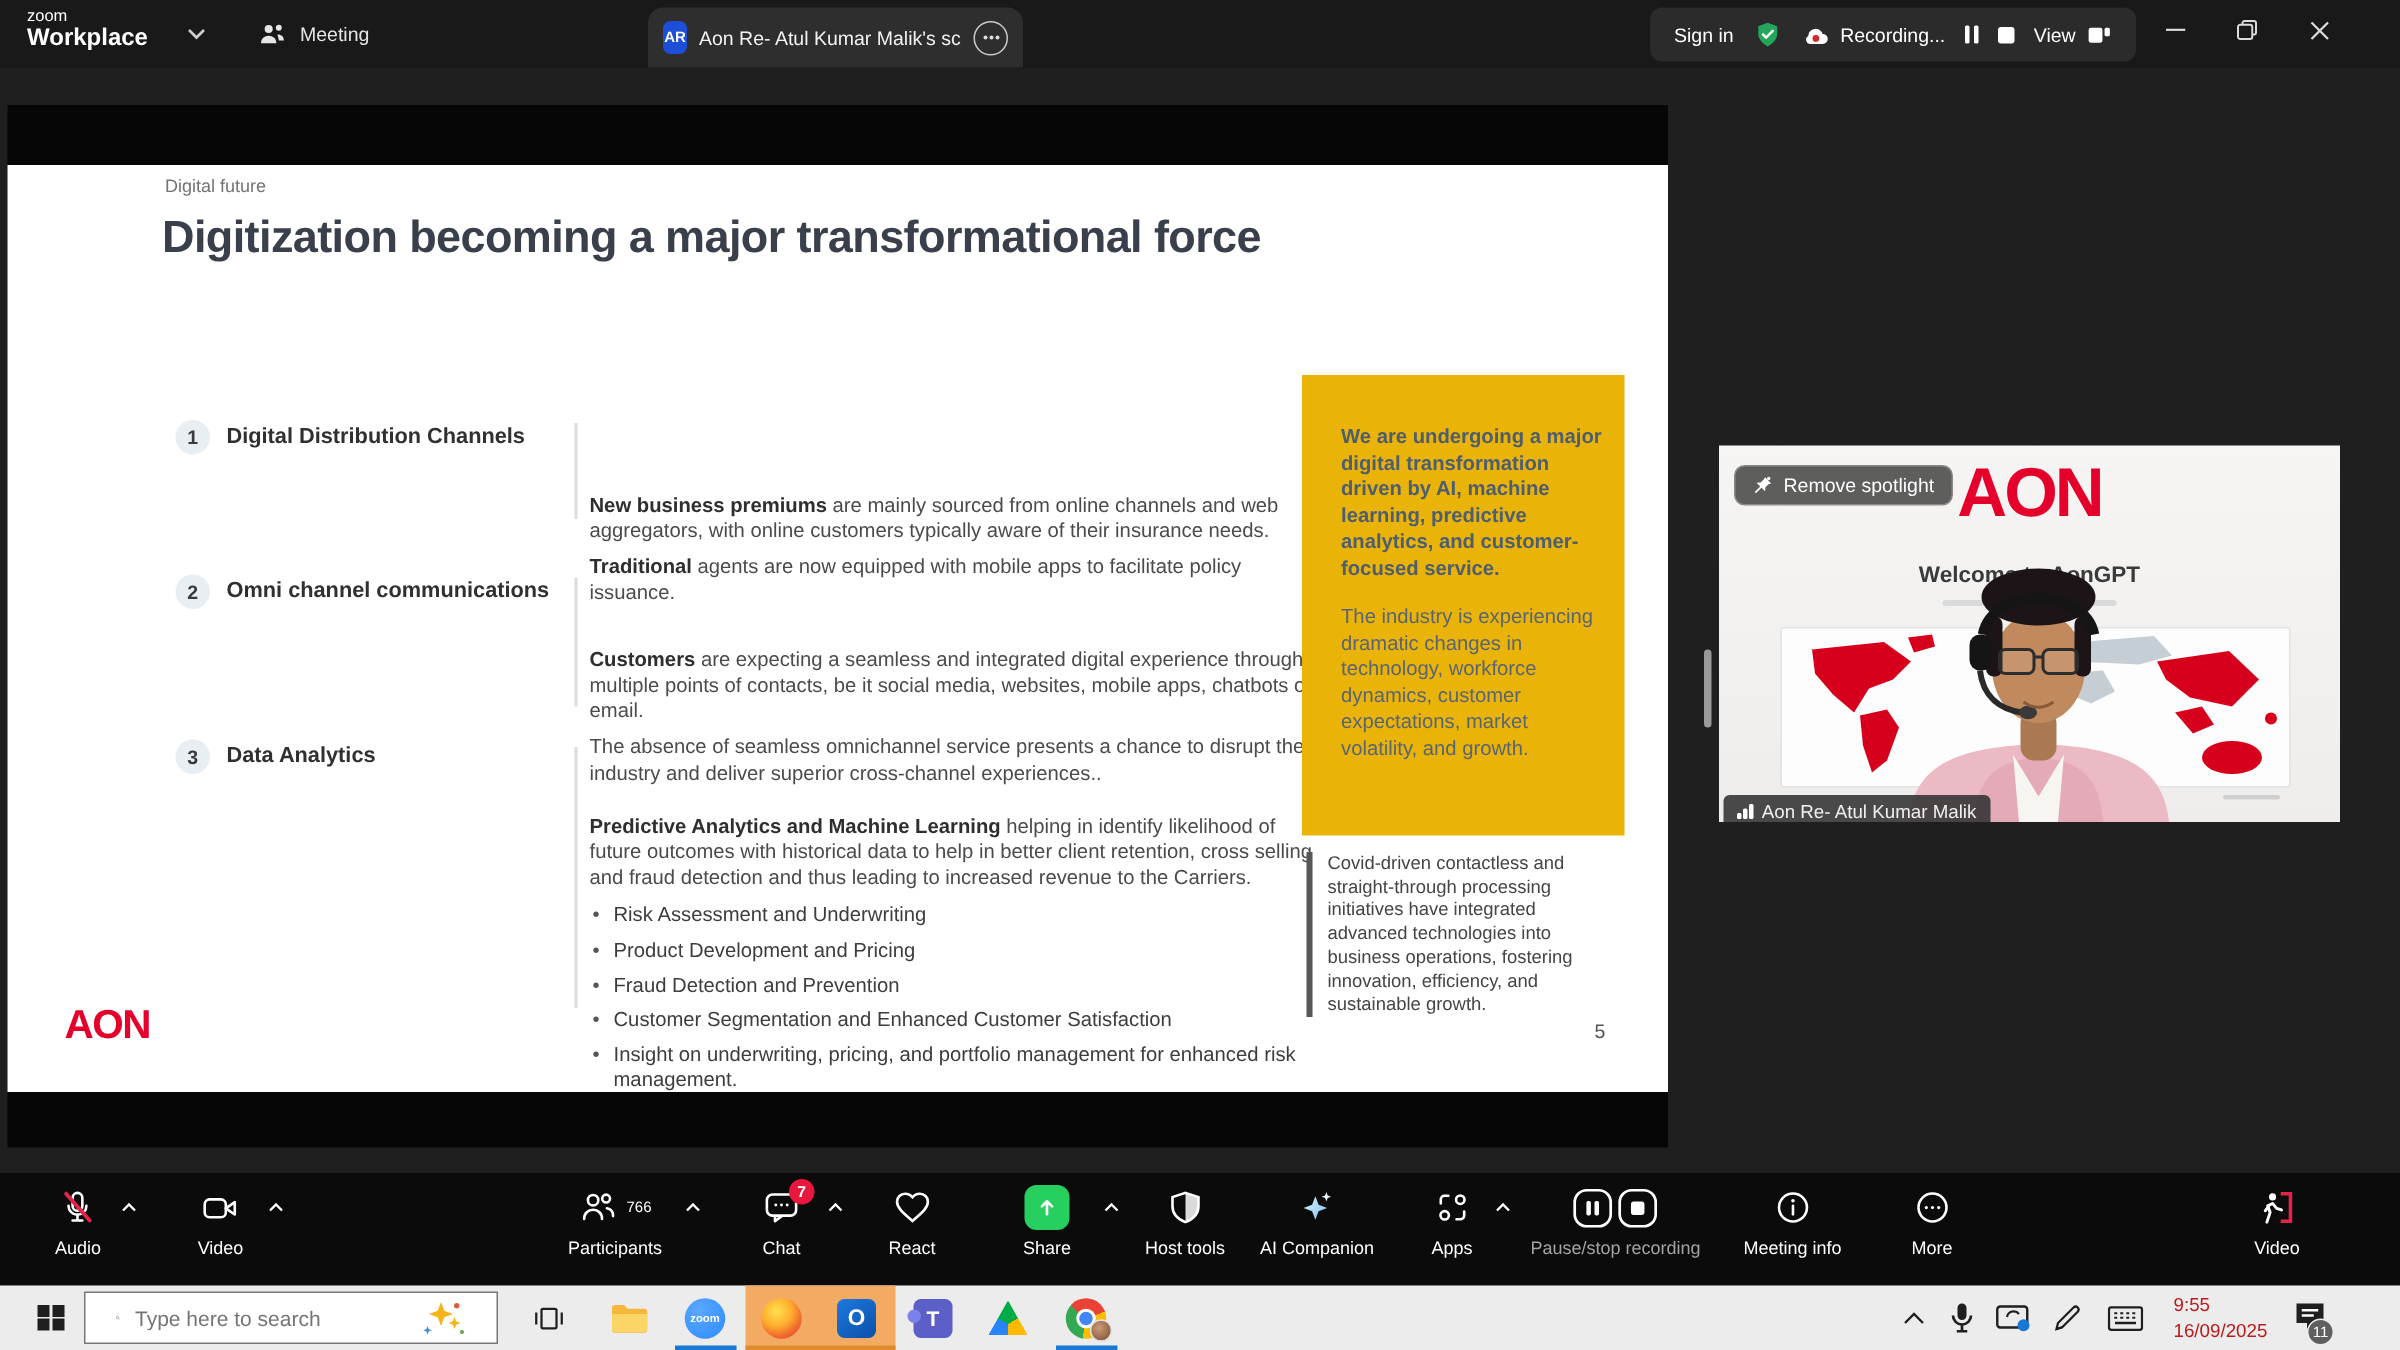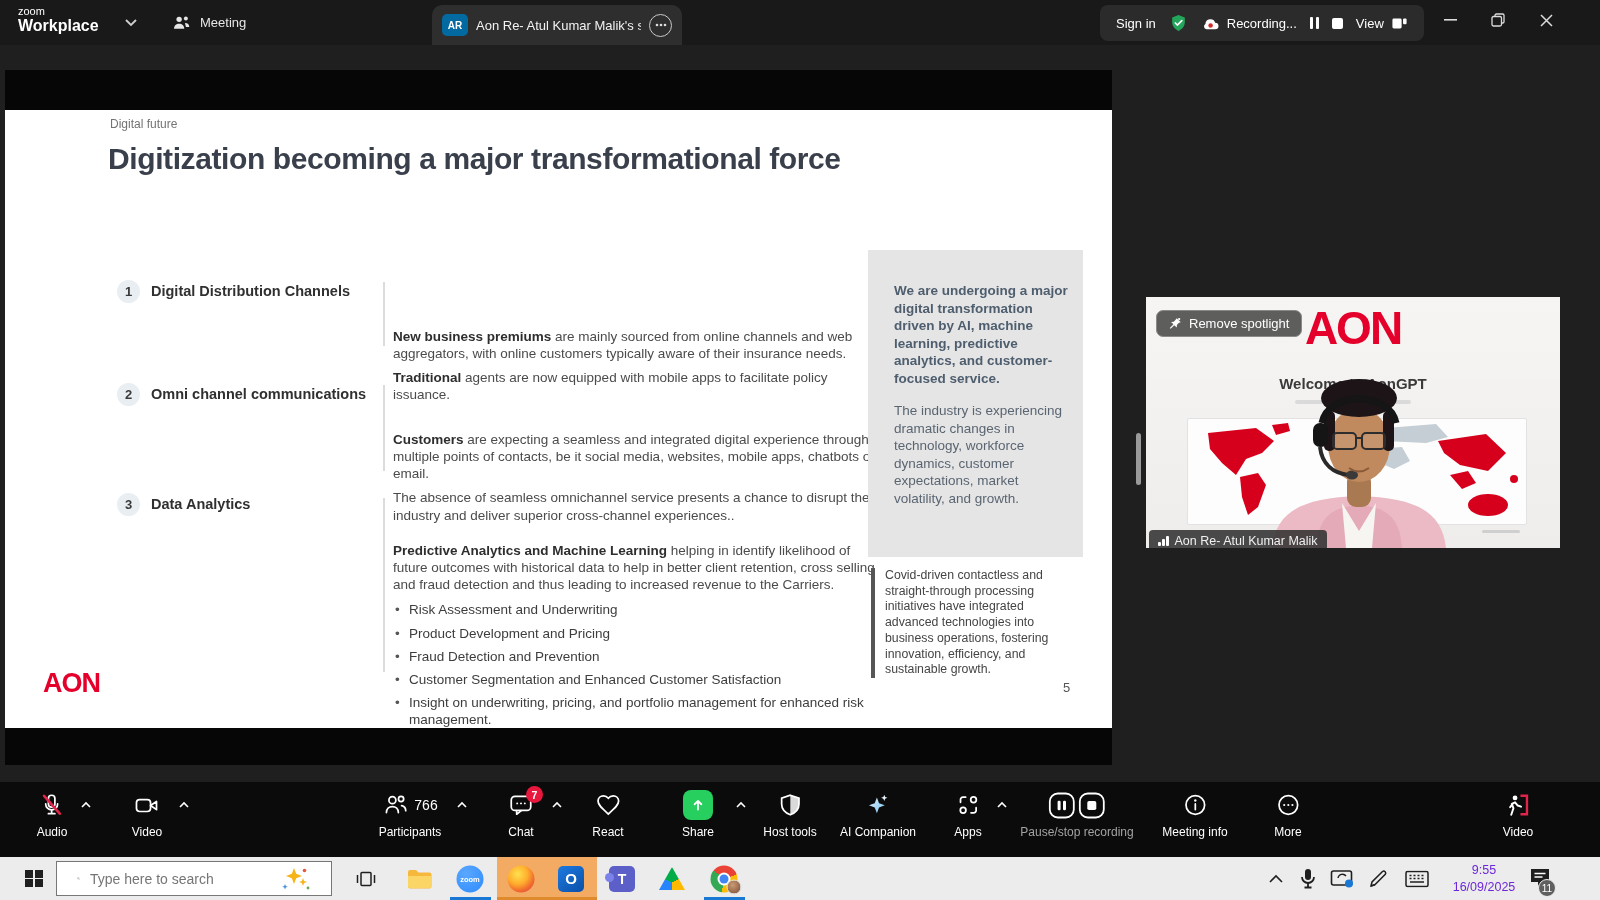--- a/index.html
+++ b/index.html
@@ -10,21 +10,21 @@
     -webkit-font-smoothing:antialiased;
   }
   
   .titlebar { position:absolute; top:0; left:0; width:1600px; height:45px; background:#191919; }
   .brand { position:absolute; left:18px; top:5px; color:#fff; cursor:default; }
   .brand .z { font-size:11px; line-height:12px; }
   .brand .w { font-size:16px; font-weight:bold; line-height:18px; }
   .brand-chevron { position:absolute; left:124px; top:18px; }
   .tab-meeting { position:absolute; left:172px; top:0; height:45px; display:flex; align-items:center; gap:9px; color:#e6e6e6; font-size:13px; }
   .tab-active { position:absolute; left:432px; top:5px; width:250px; height:40px; background:#2e2e2e; border-radius:10px 10px 0 0; display:flex; align-items:center; gap:8px; padding:0 10px; }
-  .tab-avatar { width:26px; height:22px; border-radius:5px; background:#0369a1; color:#fff; font-size:10px; font-weight:bold; display:flex; align-items:center; justify-content:center; flex:0 0 auto; }
+  .tab-avatar { width:16px; height:22px; border-radius:5px; background:#1d4ed8; color:#fff; font-size:10px; font-weight:bold; display:flex; align-items:center; justify-content:center; flex:0 0 auto; }
   .tab-label { color:#f2f2f2; font-size:13px; white-space:nowrap; overflow:hidden; width:176px; }
   .tab-more { width:23px; height:23px; border-radius:50%; border:1.5px solid #c9c9c9; display:flex; align-items:center; justify-content:center; flex:0 0 auto; }
   .controls-pill { position:absolute; left:1100px; top:5px; height:36px; background:#2b2b2b; border-radius:8px; display:flex; align-items:center; padding:0 16px; gap:13px; color:#fff; font-size:13px; }
   .pause-glyph { display:flex; gap:3px; }
   .pause-glyph i { display:block; width:3px; height:12px; background:#fff; border-radius:1px; }
   .stop-glyph { width:11px; height:11px; background:#fff; border-radius:2px; }
   .winbtn { position:absolute; top:0; width:48px; height:40px; display:flex; align-items:center; justify-content:center; }
   
   .main { position:absolute; top:45px; left:0; width:1600px; height:737px; background:#1f1f1f; }
   .shared { position:absolute; left:5px; top:25px; width:1107px; height:695px; background:#060606; }
@@ -33,21 +33,21 @@
   .slide-title { position:absolute; left:103px; top:32px; font-size:30px; font-weight:bold; color:#3a404b; letter-spacing:-0.4px; }
   .numcircle { position:absolute; width:23px; height:23px; border-radius:50%; background:#e9eef3; color:#3a3a3a; font-size:13px; font-weight:bold; display:flex; align-items:center; justify-content:center; }
   .rowlabel { position:absolute; font-size:14.5px; font-weight:bold; color:#303030; }
   .vdiv { position:absolute; width:2px; background:#dcdcdc; left:378px; }
   .rowtext { position:absolute; left:388px; width:492px; font-size:13.5px; line-height:1.27; color:#4b4b4b;margin-top:48px; }
   .rowtext p { margin:0 0 7px 0; }
   .rowtext .b { font-weight:bold; color:#2e2e2e; }
   .bullets { margin:8px 0 0 0; padding:0; list-style:none; color:#3d3d3d; }
   .bullets li { position:relative; padding-left:16px; margin:6px 0; }
   .bullets li::before { content:"•"; position:absolute; left:2px; color:#555; }
-  .quotebox { position:absolute; left:863px; top:140px; width:215px; height:307px; background:#e5e5e5; padding:32px 15px 0 26px; }
+  .quotebox { position:absolute; left:863px; top:140px; width:215px; height:307px; background:#eab308; padding:32px 15px 0 26px; }
   .quotebox .lead { margin:0 0 15px 0; font-size:13.5px; font-weight:bold; color:#4e5e6e; line-height:1.3; }
   .quotebox .rest { margin:0; font-size:13.5px; color:#5a6572; line-height:1.3; }
   .callout { position:absolute; left:866px; top:458px; width:206px; border-left:4px solid #565656; padding-left:10px; font-size:12.3px; color:#454545; line-height:1.28; }
   .aon-slide-logo { position:absolute; left:38px; top:558px; font-size:27px; font-weight:800; color:#e4002b; letter-spacing:-1px; }
   .pagenum { position:absolute; left:1058px; top:570px; font-size:13px; color:#555; }
   .scrollthumb { position:absolute; left:1136px; top:388px; width:5px; height:52px; background:#9a9a9a; border-radius:3px; }
   
   .video { position:absolute; left:1146px; top:252px; width:414px; height:251px; background:linear-gradient(#f6f5f3,#efedeb); overflow:hidden; }
   .aon-big { position:absolute; left:0; right:0; top:4px; text-align:center; font-size:46px; font-weight:800; color:#e4002b; letter-spacing:-2px; }
   .welcome { position:absolute; left:0; right:0; top:78px; text-align:center; font-size:15px; font-weight:bold; color:#3a3a3a; }
@@ -82,21 +82,21 @@
   .zoomapp { width:27px; height:27px; border-radius:50%; background:radial-gradient(circle at 35% 30%, #5aa7ff, #2d8cff); color:#fff; font-size:7.5px; font-weight:bold; display:flex; align-items:center; justify-content:center; }
   .ffapp { width:27px; height:27px; border-radius:50%; background:radial-gradient(circle at 38% 32%, #ffe14d 0%, #ffae2e 40%, #f0692d 68%, #d6365a 100%); }
   .olapp { width:26px; height:26px; border-radius:5px; background:linear-gradient(140deg,#1e7ae0,#0a4fa8); color:#fff; font-weight:bold; font-size:15px; display:flex; align-items:center; justify-content:center; }
   .teamsapp { width:26px; height:26px; border-radius:5px; background:#5b5fc7; color:#fff; font-weight:bold; font-size:14px; display:flex; align-items:center; justify-content:center; position:relative; }
   .teamsapp::after { content:""; position:absolute; left:-4px; top:7px; width:9px; height:9px; border-radius:50%; background:#7b83eb; }
   .driveapp { width:26px; height:23px; clip-path:polygon(50% 0, 100% 100%, 0 100%); background:conic-gradient(from 180deg at 50% 66%, #2684fc 0 120deg, #00ac47 120deg 240deg, #ffba00 240deg 360deg); }
   .chromeapp { position:relative; width:27px; height:27px; border-radius:50%; background:conic-gradient(from -50deg, #ea4335 0 33.3%, #fbbc05 33.3% 66.6%, #34a853 66.6% 100%); }
   .chromeapp::before { content:""; position:absolute; left:7px; top:7px; width:13px; height:13px; border-radius:50%; background:#fff; }
   .chromeapp::after { content:""; position:absolute; left:9px; top:9px; width:9px; height:9px; border-radius:50%; background:#4285f4; }
   .chrome-avatar { position:absolute; right:-4px; bottom:-2px; width:15px; height:15px; border-radius:50%; background:radial-gradient(circle at 40% 35%, #c99b76, #7a4b33); border:1px solid #e0e0e0; }
-  .clockblock { position:absolute; left:1449px; top:0; width:70px; height:43px; display:flex; flex-direction:column; align-items:center; justify-content:center; font-size:12.5px; color:#6d28d9; line-height:1.3; }
+  .clockblock { position:absolute; left:1449px; top:0; width:70px; height:43px; display:flex; flex-direction:column; justify-content:center; font-size:12.5px; color:#b91c1c; line-height:1.3; }
   .notif { position:absolute; left:1528px; top:8px; }
   .notif-badge { position:absolute; left:10px; top:14px; width:18px; height:18px; border-radius:50%; background:#5f5f5f; border:1.5px solid #ececec; color:#fff; font-size:10px; display:flex; align-items:center; justify-content:center; }
   svg { display:block; }
 </style>
 </head>
 <body>
 
 <div class="titlebar">
   <div class="brand">
     <div class="z">zoom</div>
@@ -314,21 +314,21 @@
     </div>
 
   <div class="titem" style="left:410px">
     <div class="iconrow">
       <svg width="26" height="26" viewBox="0 0 24 24" fill="none" stroke="#fff" stroke-width="1.6" stroke-linecap="round">
           <circle cx="9" cy="7.5" r="3.2"></circle>
           <path d="M3.5 19c0-3.4 2.4-5.6 5.5-5.6s5.5 2.2 5.5 5.6"></path>
           <circle cx="17" cy="6.5" r="2.4"></circle>
           <path d="M17.5 12.5c2.3.4 3.8 2.2 3.8 4.8"></path>
         </svg>
-      <span style="font-size:14px">766</span>
+      <span style="font-size:10px">766</span>
     </div>
     <div class="lbl">Participants</div>
   </div>
   <div class="chev" style="left:456px">
       <svg width="12" height="8" viewBox="0 0 12 8">
         <polyline points="2,6 6,2 10,6" stroke="#fff" stroke-width="1.6" fill="none"></polyline>
       </svg>
     </div>
 
   <div class="titem" style="left:521px">

